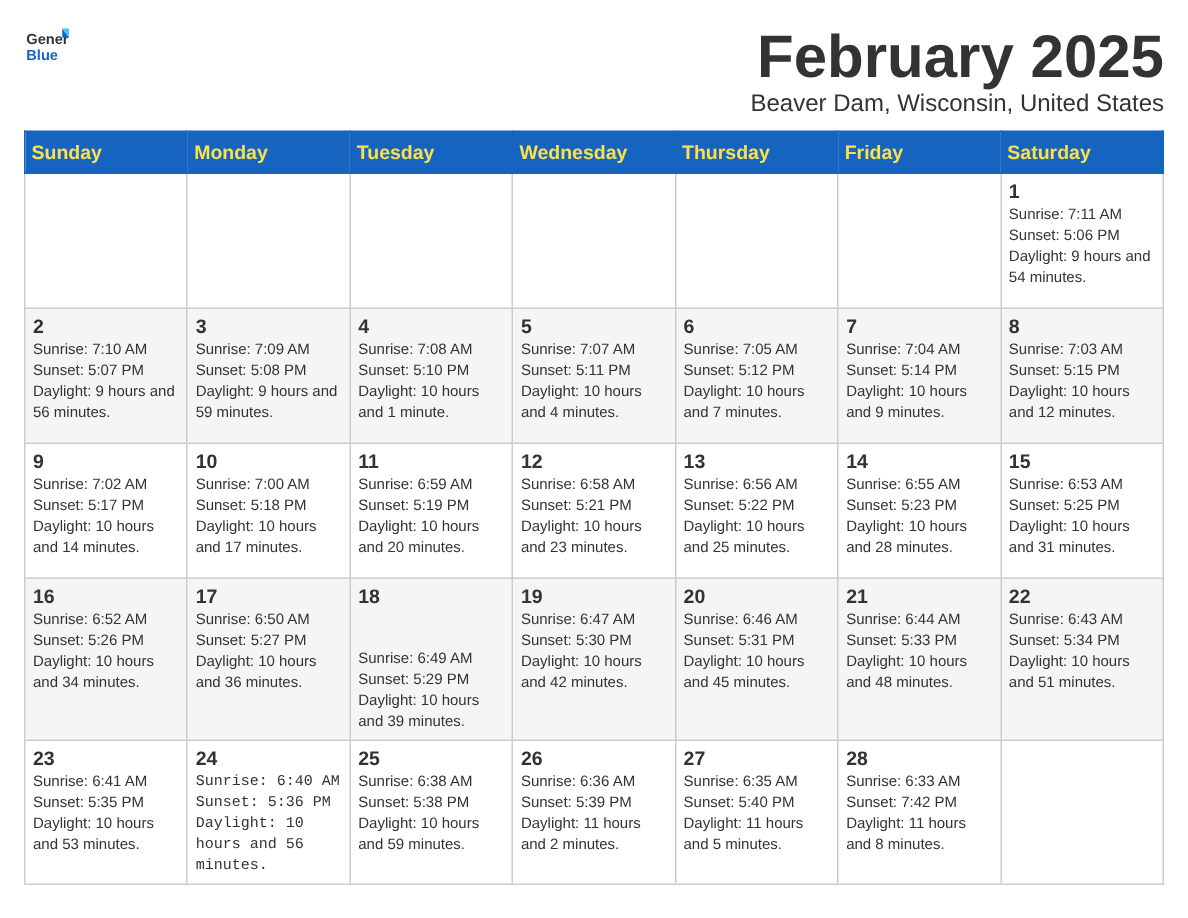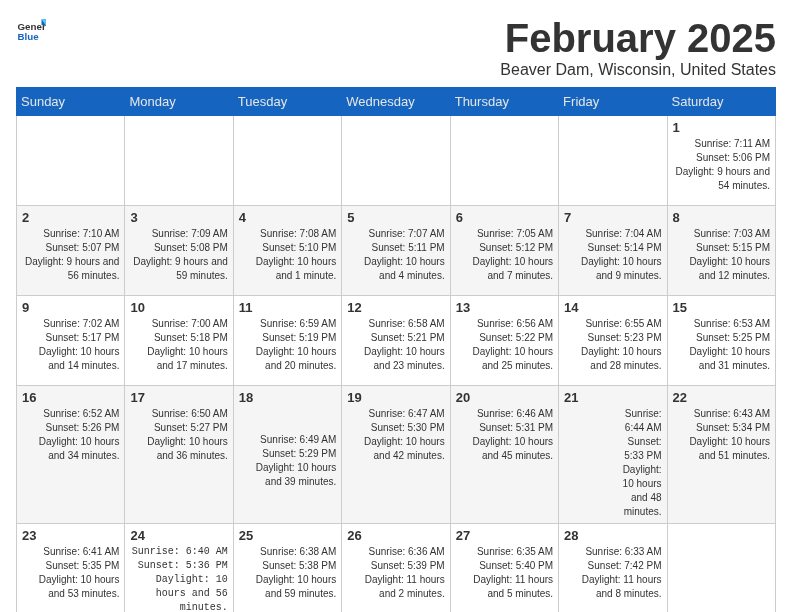--- a/index.html
+++ b/index.html
@@ -37,23 +37,23 @@
       font-size: 16px;
       color: #333;
     }
     .calendar {
       width: 100%;
       border-collapse: collapse;
       border: 1px solid #ccc;
     }
     .calendar th {
       background: #1565c0;
-      color: #e5e5e5;
+      color: #fde047;
       font-size: 13px;
-      font-weight: normal;
+      font-weight: bold;
       padding: 6px 4px;
       text-align: left;
       border: 1px solid #1565c0;
     }
     .calendar td {
       vertical-align: top;
       border: 1px solid #ccc;
       padding: 4px 5px;
       width: calc(100% / 7);
       min-height: 90px;
@@ -67,21 +67,20 @@
       font-size: 13px;
       font-weight: bold;
       color: #333;
       display: block;
       margin-bottom: 2px;
     }
     .day-info {
       font-size: 10px;
       color: #333;
       line-height: 1.4;
-      text-align: right;
     }
     .empty-cell {
       background: #fff;
     }
     .calendar tr:nth-child(even) .empty-cell {
       background: #f5f5f5;
     }
   </style>
 </head>
 <body>
@@ -242,21 +241,21 @@
 Daylight: 10 hours and 42 minutes.</div>
         </td>
         <td>
           <span class="day-number">20</span>
           <div class="day-info" style="white-space: pre-line;">Sunrise: 6:46 AM
 Sunset: 5:31 PM
 Daylight: 10 hours and 45 minutes.</div>
         </td>
         <td>
           <span class="day-number">21</span>
-          <div class="day-info" style="white-space: pre-line; margin-left: 47px;">Sunrise: 6:44 AM
+          <div class="day-info" style="white-space: pre-line;">Sunrise: 6:44 AM
 Sunset: 5:33 PM
 Daylight: 10 hours and 48 minutes.</div>
         </td>
         <td>
           <span class="day-number">22</span>
           <div class="day-info" style="white-space: pre-line;">Sunrise: 6:43 AM
 Sunset: 5:34 PM
 Daylight: 10 hours and 51 minutes.</div>
         </td>
       </tr>

